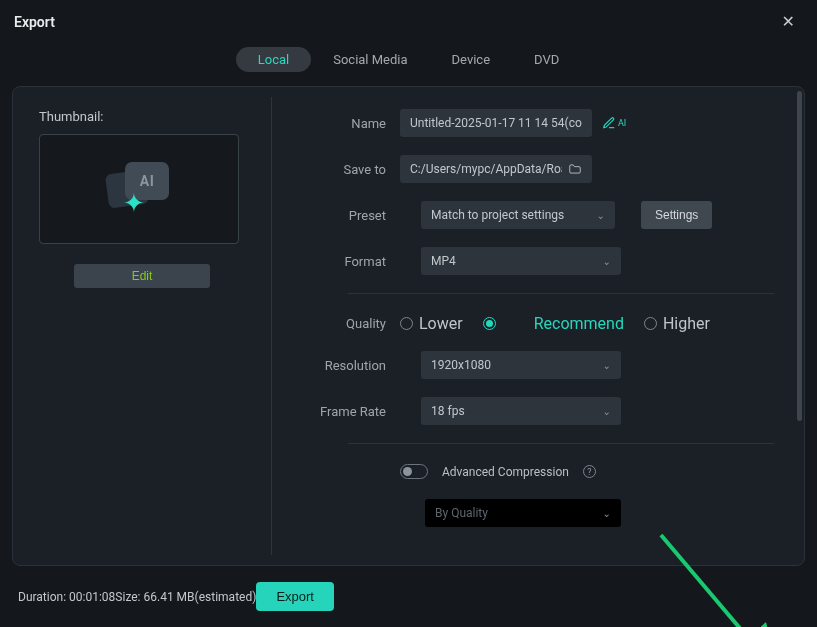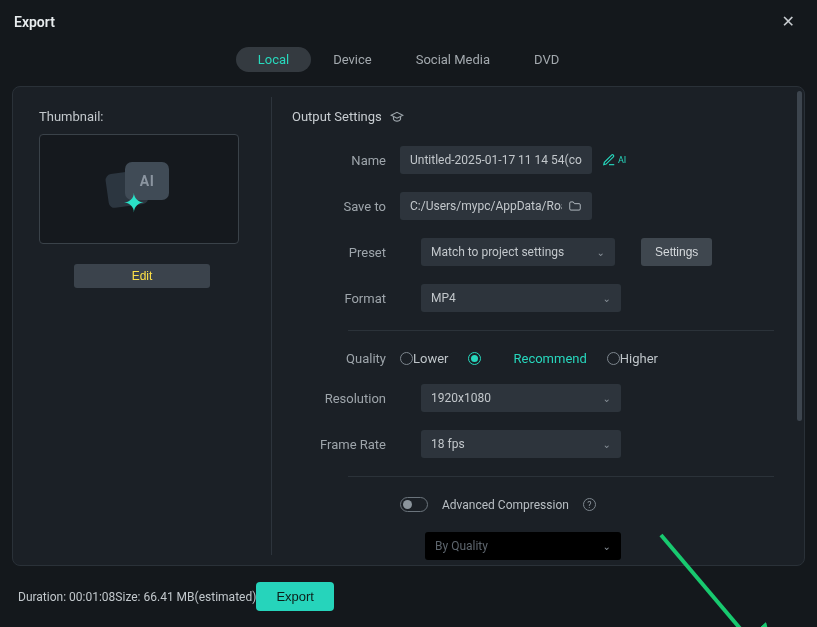--- a/index.html
+++ b/index.html
@@ -95,21 +95,21 @@
   .spark {
     position: absolute; left: 20px; top: 26px;
     color: #2ae0c7; font-size: 26px;
   }
   .edit-btn {
     margin-top: 20px;
     width: 136px; margin-left: auto; margin-right: auto;
     display: block;
     padding: 5px 0;
     background: #3b434c;
-    color: #fde047;
+    color: #84cc16;
     border: none;
     border-radius: 3px;
     text-align: center;
     cursor: pointer;
     font-size: 12px;
   }
 
   .panel-divider {
     width: 1px;
     background: #2d343c;
@@ -185,21 +185,21 @@
     margin-left: 16px;
   }
 
   .divider-line {
     height: 1px;
     background: #2b3239;
     margin: 4px 30px 20px 76px;
   }
 
   .radios { display: flex; gap: 20px; align-items: center; }
-  .radio { display: flex; align-items: center; font-size: 13px; color:#bfc5c9; cursor:pointer; }
+  .radio { display: flex; align-items: center; gap: 6px; font-size: 16px; color:#bfc5c9; cursor:pointer; }
   .radio .circ {
     width: 13px; height: 13px; border: 1.5px solid #7d868e; border-radius: 50%;
     display:flex; align-items:center; justify-content:center;
   }
   .radio.checked .circ { border-color: #27d7bd; }
   .radio.checked .dot { width:7px; height:7px; background:#27d7bd; border-radius:50%; }
   .radio.checked span.lbl { color:#27d7bd;padding-left:32px; }
 
   .toggle-row { display:flex; align-items:center; gap:14px; padding-left:128px; margin-bottom:20px; }
   .toggle {
@@ -247,22 +247,22 @@
 </head>
 <body>
 
 <div class="titlebar">
   <h1>Export</h1>
   <div class="close-x">✕</div>
 </div>
 
 <div class="tabs">
   <div class="tab active">Local</div>
+  <div class="tab">Social Media</div>
   <div class="tab">Device</div>
-  <div class="tab">Social Media</div>
   <div class="tab">DVD</div>
 </div>
 
 <div class="panel">
 
   <div class="panel-left">
     <div class="thumb-label">Thumbnail:</div>
     <div class="thumb-box">
       <div class="thumb-graphic">
         <div class="card-back"></div>
@@ -271,27 +271,20 @@
       </div>
     </div>
     <button class="edit-btn">Edit</button>
   </div>
 
   <div class="panel-divider"></div>
 
   <div class="panel-right">
     <div class="scroll-indicator"></div>
 
-    <div class="out-settings-hdr">
-      <span>Output Settings</span>
-      <svg class="grad-icon" viewBox="0 0 24 24" fill="none" stroke="#9ca4aa" stroke-width="2">
-          <path d="M2 9l10-5 10 5-10 5-10-5z"></path>
-          <path d="M6 11v5c0 1 3 3 6 3s6-2 6-3v-5"></path>
-        </svg>
-    </div>
 
     <div class="row">
       <div class="label">Name</div>
       <div class="control">
         <div class="field small">
           <span class="field-text">Untitled-2025-01-17 11 14 54(copy)</span>
         </div>
         <div class="ai-pen">
           <svg width="14" height="14" viewBox="0 0 24 24" fill="none" stroke="#27d7bd" stroke-width="2">
               <path d="M12 20h9"></path>

